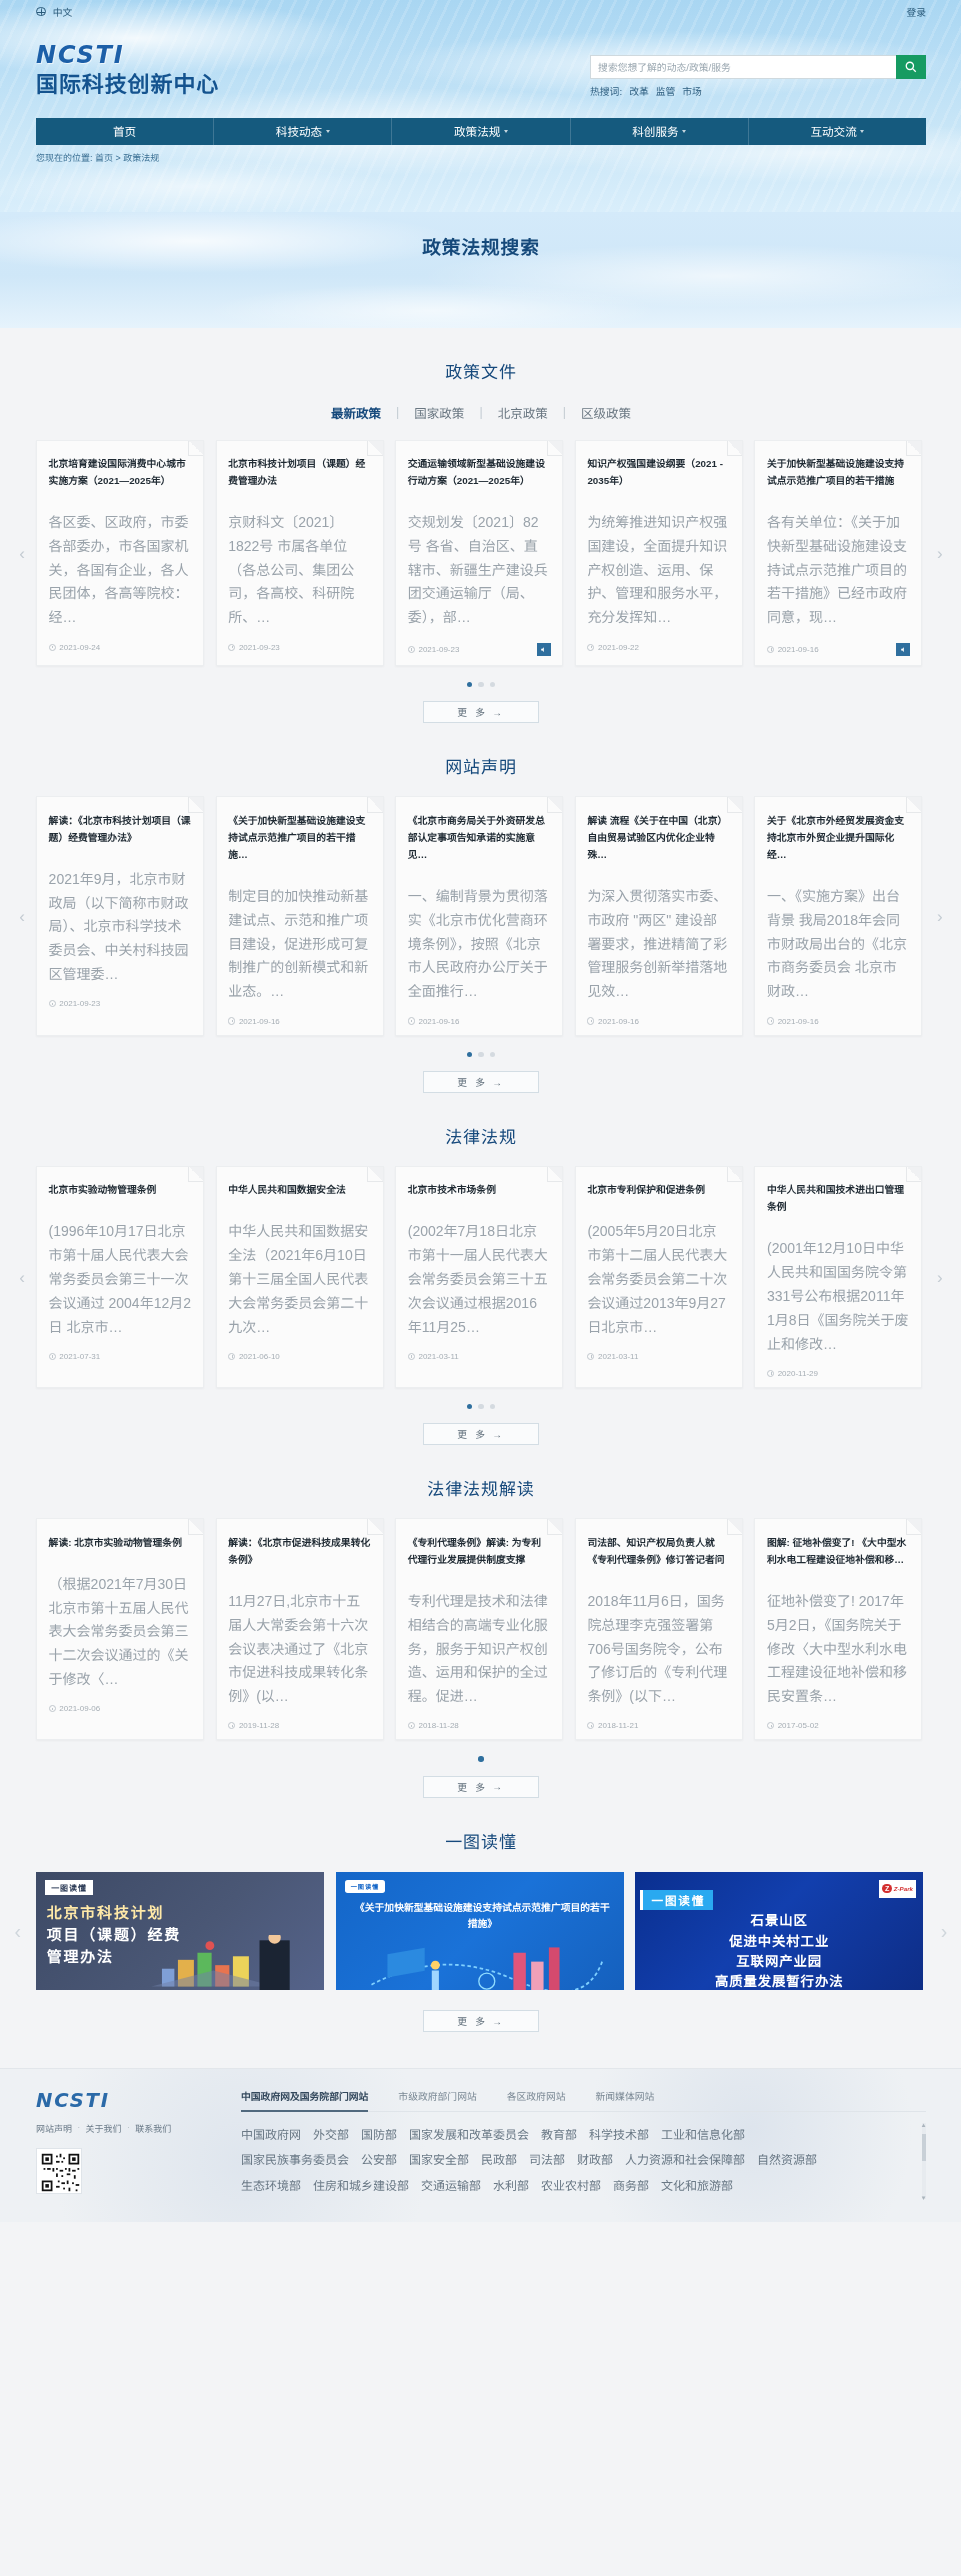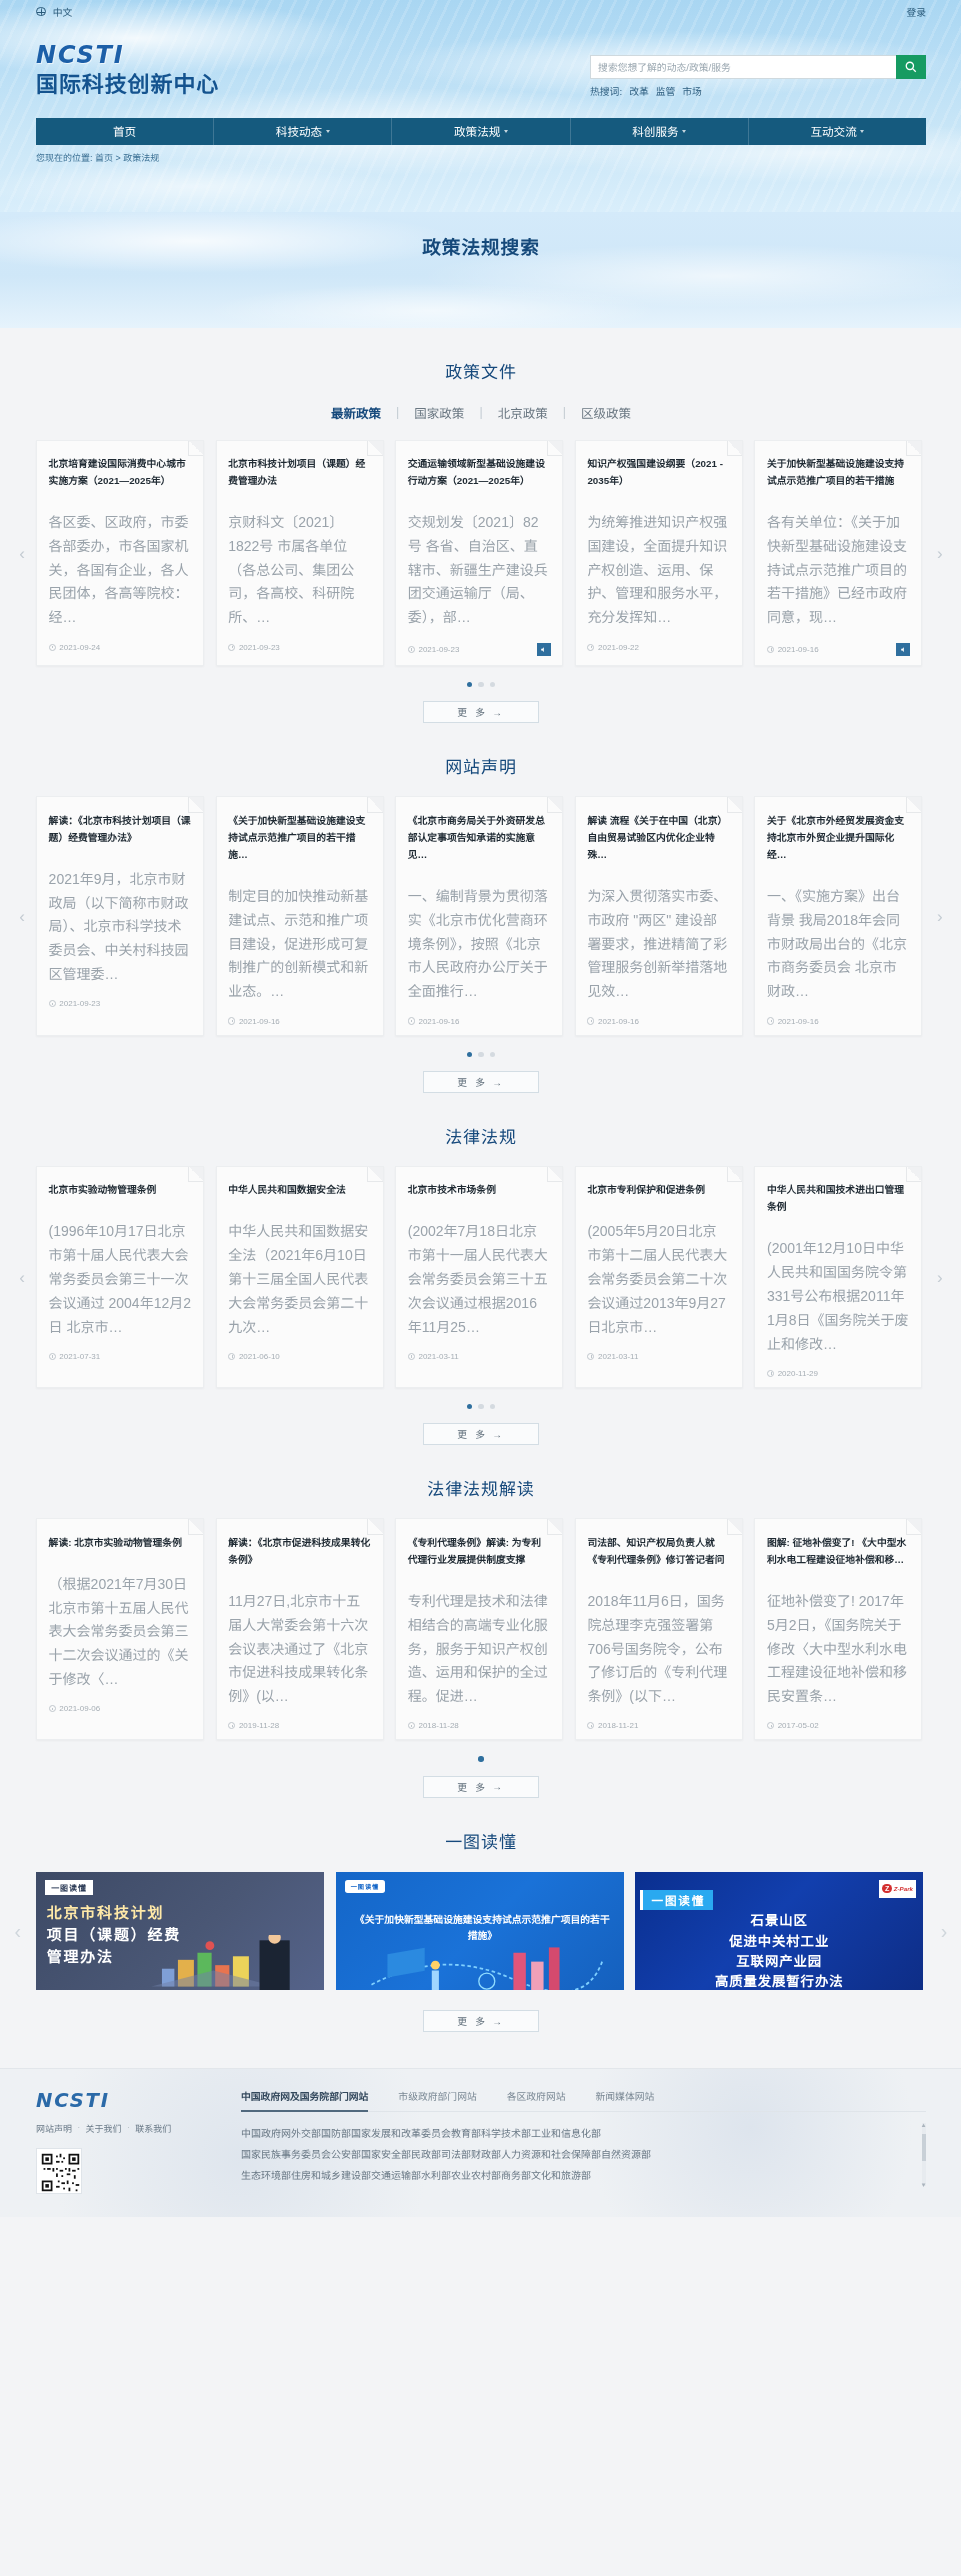--- a/index.html
+++ b/index.html
@@ -166,21 +166,21 @@
   .ic3 { background:linear-gradient(135deg,#0a2f8f 0%, #123fae 45%, #0e2d86 100%); }
   .ic-badge {
     position:absolute; left:9px; top:8px; background:#fff; color:#2b3a55;
     font-size:8px; font-weight:bold; padding:1.8px 6.2px; letter-spacing:0.9px;
   }
   .ic2 .ic-badge { color:#1466c8; font-size:6.2px; border-radius:2.7px; }
   .ic3 .ic-badge { background:#2aa9f0; color:#fff; font-size:11.6px; padding:1.8px 8px; left:5.3px; top:18px;
                    border-left:3.6px solid #fff; letter-spacing:1.8px; }
   .ic-t1 { position:absolute; left:10.7px; top:30px; color:#ffe9a8; font-size:15px; font-weight:bold; letter-spacing:1.8px; line-height:1.45; }
   .ic-t1 .w { color:#ffffff; }
-  .ic-t2 { position:absolute; left:18px; top:40px; right:12.5px; color:#fff; font-size:9.8px; font-weight:bold; line-height:1.6; text-align:center; }
+  .ic-t2 { position:absolute; left:18px; top:28px; right:12.5px; color:#fff; font-size:9.8px; font-weight:bold; line-height:1.6; text-align:center; }
   .ic-t3 { position:absolute; left:0; right:0; top:39px; color:#fff; font-size:13.4px; font-weight:bold; line-height:1.5; text-align:center; letter-spacing:0.9px; }
   .ic-art { position:absolute; bottom:0; left:0; right:0; height:55px; }
   .ic-badge-red { position:absolute; right:7.1px; top:7.1px; width:37px; height:18px; background:#fff;
                   display:flex; align-items:center; justify-content:center; gap:1.8px; }
   .ic-badge-red .r { width:9.8px;height:9.8px;border-radius:50%;background:#d32f2f;color:#fff;font-size:7.1px;
                      display:flex;align-items:center;justify-content:center;font-weight:bold; }
   .ic-badge-red .z { font-size:6.2px; color:#d32f2f; font-weight:bold; font-style:italic; }
   .info-arrow { position:absolute; top:50%; transform:translateY(-50%); color:#cfd6dc; font-size:19.6px; cursor:pointer; }
   .info-arrow.left { left:-21.4px; } .info-arrow.right { right:-21.4px; }
 
@@ -202,21 +202,21 @@
   .f-links .sep { color:#b7c1c9; }
   .qr { margin-top:12.5px; width:46px; height:46px; background:#fff; padding:2.7px; border:0.9px solid #dfe4e9; }
   .qr svg { display:block; }
 
   .f-right { flex:1; }
   .f-tabs { display:flex; gap:30px; font-size:9.8px; color:#7a8894; border-bottom:0.9px solid #dfe4e9; padding-bottom:8px; }
   .f-tabs .ft { cursor:pointer; position:relative; }
   .f-tabs .ft.active { color:#33485c; font-weight:bold;text-align:right; }
   .f-tabs .ft.active::after { content:""; position:absolute; left:0; right:0; bottom:-9px; height:1.8px; background:#51697e; }
   .f-list { margin-top:11.6px; position:relative; padding-right:12.5px; }
-  .f-list .frow { display:flex; flex-wrap:wrap; gap:0; font-size:10px; color:#697885; line-height:2.1;align-items:flex-end; }
+  .f-list .frow { display:flex; flex-wrap:wrap; gap:12px; font-size:12px; color:#697885; line-height:2.1;align-items:flex-end; }
   .f-list .frow a { color:#697885; text-decoration:none; white-space:nowrap; }
   .fscroll { position:absolute; right:0; top:0; bottom:0; width:4.5px; background:#e7ebef; }
   .fscroll .thumb { position:absolute; top:10.7px; width:4.5px; height:27px; background:#c8d0d7; }
   .fscroll .up, .fscroll .dn { position:absolute; left:-0.9px; font-size:6.2px; color:#aab4bd; }
   .fscroll .up { top:-1.8px; } .fscroll .dn { bottom:-1.8px; }
 </style>
 </head>
 <body>
 
 <div class="hero">

